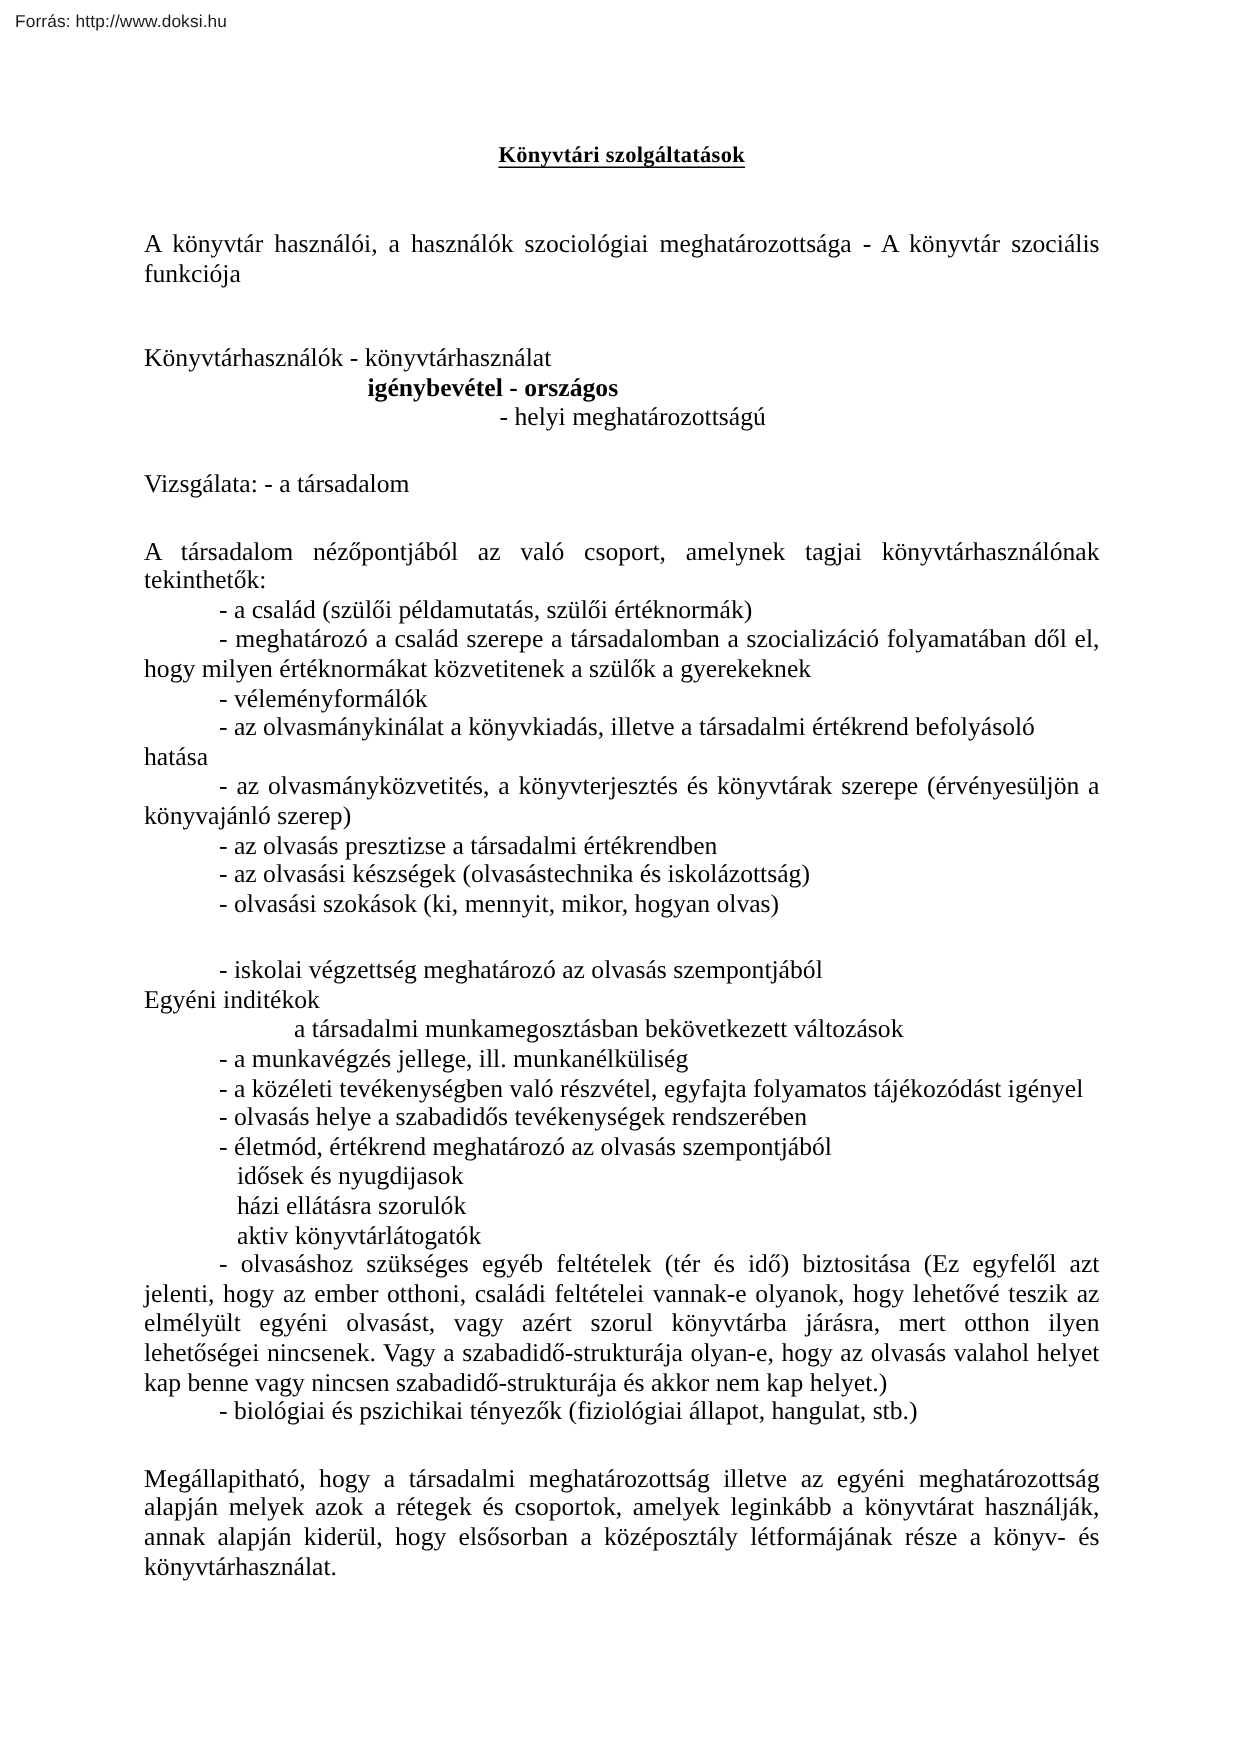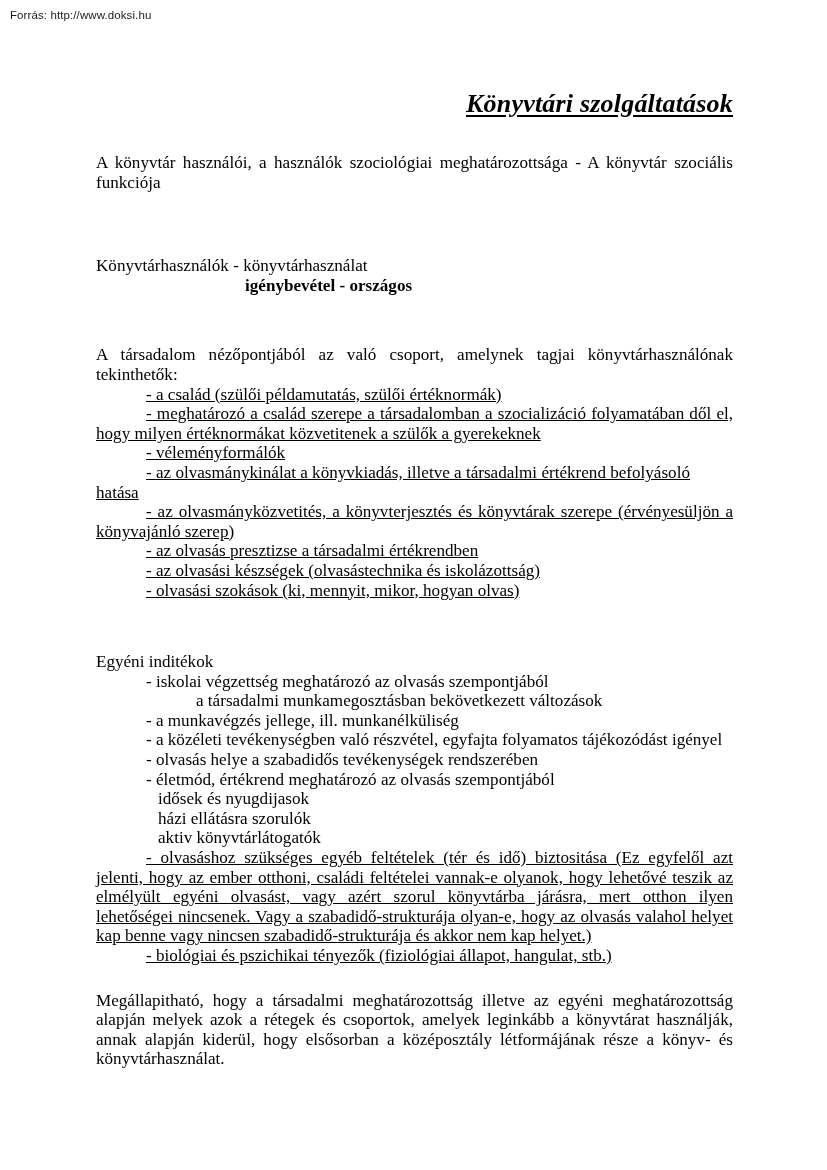--- a/index.html
+++ b/index.html
@@ -41,28 +41,27 @@
   .content {
     position: absolute;
     left: 96px;
     top: 92px;
     width: 637px;
     font-size: 17.1px;
     line-height: 19.6px;
   }
 
   .doc-title {
-    text-align: right;
+    text-align: center;
     font-weight: bold;
-    font-size: 26px;
+    font-size: 15px;
     line-height: 24px;
     margin: 0 0 0 0;
     padding: 0;
     letter-spacing: 0.2px;
-    font-style: italic;
   }
   .doc-title span {
     text-decoration: underline;
     text-underline-offset: 3px;
   }
 
   p.block {
     margin: 0;
     padding: 0;
     text-align: justify;
@@ -70,35 +69,34 @@
   }
 
   .spacer-lg { height: 37px; }
   .spacer-md { height: 25px; }
 
   .line {
     white-space: pre-wrap;
   }
 
   
-  .ind-0  { padding-left: 0px; margin-top: 27px; }
+  .ind-0  { padding-left: 0px; }
   .ind-1  { padding-left: 50px; }   
   .ind-1b { padding-left: 62px; }   
   .ind-2  { padding-left: 76px; }   
   .ind-3  { padding-left: 100px; }  
   .ind-4  { padding-left: 149px; font-weight: bold; }  
   .ind-5  { padding-left: 237px; }  
 
   
   .bullet {
     margin: 0;
     padding: 0;
     text-align: justify;
     text-indent: 50px;
-    text-decoration: underline;
   }
   .bullet.last-left {
     text-align: left;
   }
 </style>
 </head>
 <body>
 
 <div class="page">
 
@@ -109,42 +107,44 @@
     <h1 class="doc-title"><span>Könyvtári szolgáltatások</span></h1>
 
     <div class="spacer-lg"></div>
 
     <p class="block">A könyvtár használói, a használók szociológiai meghatározottsága - A könyvtár szociális funkciója</p>
 
     <div class="spacer-lg"></div>
 
     <div class="line ind-0">Könyvtárhasználók - könyvtárhasználat</div>
     <div class="line ind-4">igénybevétel - országos</div>
+    <div class="line ind-5">- helyi meghatározottságú</div>
 
     <div class="spacer-md"></div>
 
+    <div class="line ind-0">Vizsgálata: - a társadalom</div>
 
     <div class="spacer-md"></div>
 
     <p class="block">A társadalom nézőpontjából az való csoport, amelynek tagjai könyvtárhasználónak tekinthetők:</p>
 
     <p class="bullet last-left">- a család (szülői példamutatás, szülői értéknormák)</p>
     <p class="bullet">- meghatározó a család szerepe a társadalomban a szocializáció folyamatában dől el, hogy milyen értéknormákat közvetitenek a szülők a gyerekeknek</p>
     <p class="bullet last-left">- véleményformálók</p>
     <p class="bullet last-left">- az olvasmánykinálat a könyvkiadás, illetve a társadalmi értékrend befolyásoló hatása</p>
     <p class="bullet">- az olvasmányközvetités, a könyvterjesztés és könyvtárak szerepe (érvényesüljön a könyvajánló szerep)</p>
     <p class="bullet last-left">- az olvasás presztizse a társadalmi értékrendben</p>
     <p class="bullet last-left">- az olvasási készségek (olvasástechnika és iskolázottság)</p>
     <p class="bullet last-left">- olvasási szokások (ki, mennyit, mikor, hogyan olvas)</p>
 
     <div class="spacer-md"></div>
 
+    <div class="line ind-1">- iskolai végzettség meghatározó az olvasás szempontjából</div>
+
     <div class="line ind-0">Egyéni inditékok</div>
-
-    <div class="line ind-1">- iskolai végzettség meghatározó az olvasás szempontjából</div>
     <div class="line ind-3">a társadalmi munkamegosztásban bekövetkezett változások</div>
     <div class="line ind-1">- a munkavégzés jellege, ill. munkanélküliség</div>
     <div class="line ind-1">- a közéleti tevékenységben való részvétel, egyfajta folyamatos tájékozódást igényel</div>
     <div class="line ind-1">- olvasás helye a szabadidős tevékenységek rendszerében</div>
     <div class="line ind-1">- életmód, értékrend meghatározó az olvasás szempontjából</div>
     <div class="line ind-1b">idősek és nyugdijasok</div>
     <div class="line ind-1b">házi ellátásra szorulók</div>
     <div class="line ind-1b">aktiv könyvtárlátogatók</div>
 
     <p class="bullet">- olvasáshoz szükséges egyéb feltételek (tér és idő) biztositása (Ez egyfelől azt jelenti, hogy az ember otthoni, családi feltételei vannak-e olyanok, hogy lehetővé teszik az elmélyült egyéni olvasást, vagy azért szorul könyvtárba járásra, mert otthon ilyen lehetőségei nincsenek. Vagy a szabadidő-strukturája olyan-e, hogy az olvasás valahol helyet kap benne vagy nincsen szabadidő-strukturája és akkor nem kap helyet.)</p>

